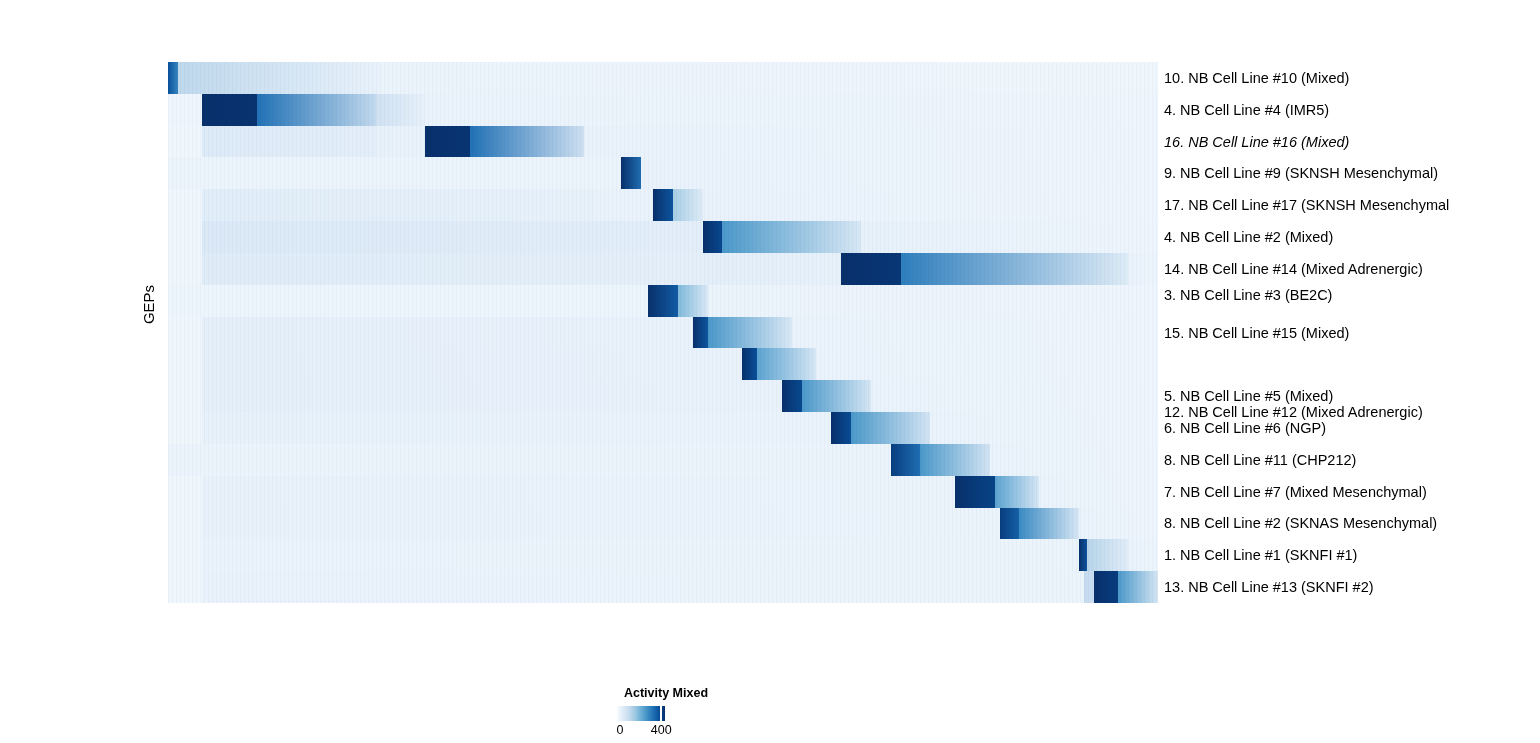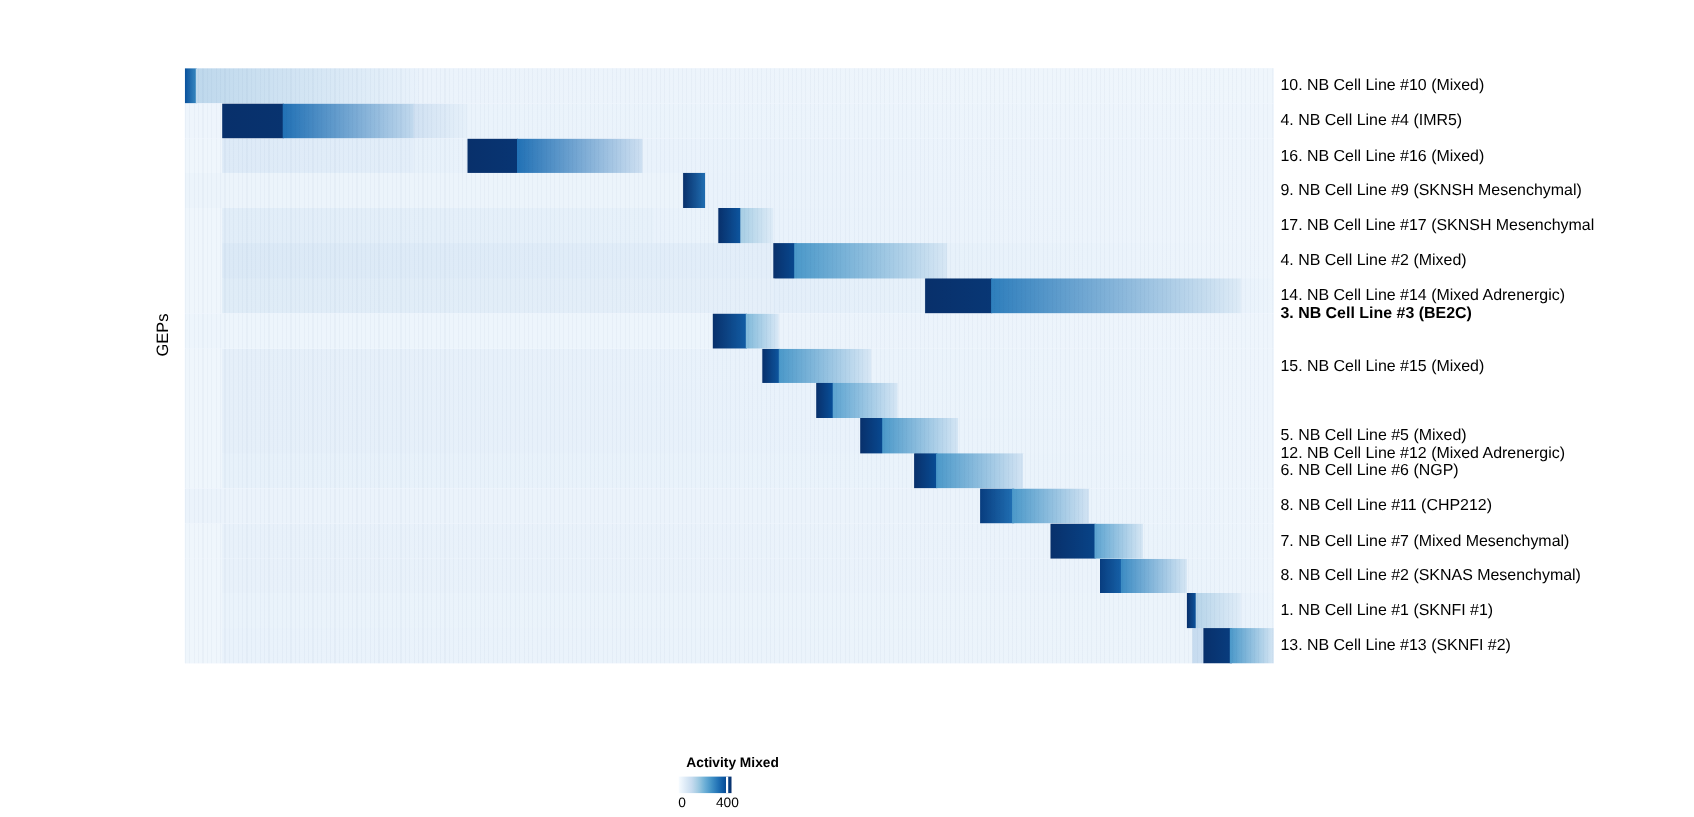--- a/index.html
+++ b/index.html
@@ -270,26 +270,26 @@
         <div class="hm-cell" style="left: 93.5%; width: 2.62%; background: linear-gradient(to right, rgb(8, 48, 107), rgb(8, 61, 127));"></div>
         <div class="hm-cell" style="left: 96%; width: 4.12%; background: linear-gradient(to right, rgb(74, 152, 201), rgb(217, 232, 245));"></div>
         <div class="hm-cell" style="left: 0px; width: 100%; background: repeating-linear-gradient(to right, rgba(8, 48, 107, 0.03) 0px, rgba(8, 48, 107, 0.03) 1px, rgba(255, 255, 255, 0) 1px, rgba(255, 255, 255, 0) 4px);"></div>
       </div>
     </div>
 
 
   <div id="row-labels">
       <div class="row-label" style="top: 8.91176px;">10. NB Cell Line #10 (Mixed)</div>
       <div class="row-label" style="top: 40.7353px;">4. NB Cell Line #4 (IMR5)</div>
-      <div class="row-label" style="top: 72.5588px;">16. NB Cell Line #16 (Mixed)</div>
+      <div class="row-label" style="top: 72.5588px; font-style: italic;">16. NB Cell Line #16 (Mixed)</div>
       <div class="row-label" style="top: 104.382px;">9. NB Cell Line #9 (SKNSH Mesenchymal)</div>
       <div class="row-label" style="top: 136.206px;">17. NB Cell Line #17 (SKNSH Mesenchymal</div>
       <div class="row-label" style="top: 168.029px;">4. NB Cell Line #2 (Mixed)</div>
       <div class="row-label" style="top: 199.853px;">14. NB Cell Line #14 (Mixed Adrenergic)</div>
-      <div class="row-label" style="top: 216px; font-weight: bold;">3. NB Cell Line #3 (BE2C)</div>
+      <div class="row-label" style="top: 226px;">3. NB Cell Line #3 (BE2C)</div>
       <div class="row-label" style="top: 263.5px;">15. NB Cell Line #15 (Mixed)</div>
       <div class="row-label" style="top: 295.324px; margin-top: 48px;">12. NB Cell Line #12 (Mixed Adrenergic)</div>
       <div class="row-label" style="top: 327.147px;">5. NB Cell Line #5 (Mixed)</div>
       <div class="row-label" style="top: 358.971px;">6. NB Cell Line #6 (NGP)</div>
       <div class="row-label" style="top: 390.794px;">8. NB Cell Line #11 (CHP212)</div>
       <div class="row-label" style="top: 422.618px;">7. NB Cell Line #7 (Mixed Mesenchymal)</div>
       <div class="row-label" style="top: 454.441px;">8. NB Cell Line #2 (SKNAS Mesenchymal)</div>
       <div class="row-label" style="top: 486.265px; text-align: right;">1. NB Cell Line #1 (SKNFI #1)</div>
       <div class="row-label" style="top: 518.088px;">13. NB Cell Line #13 (SKNFI #2)</div>
     </div>

